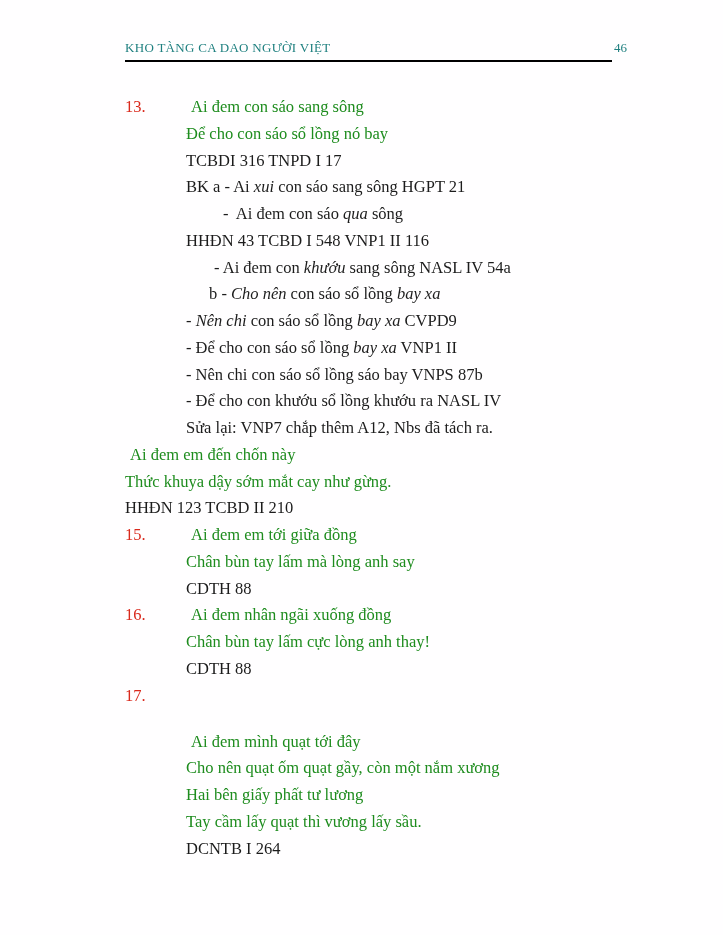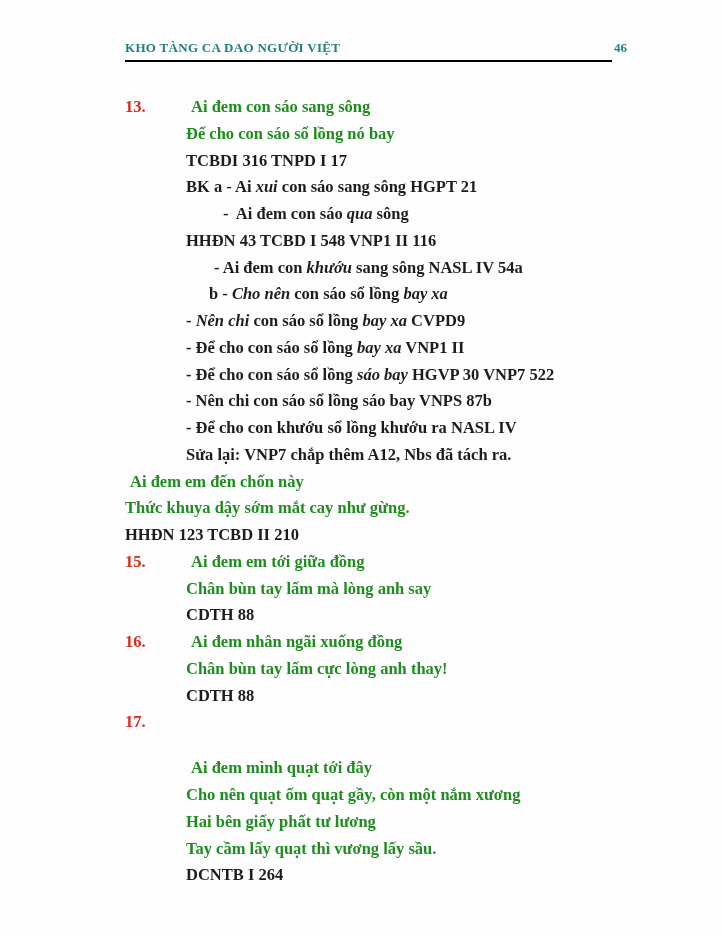--- a/index.html
+++ b/index.html
@@ -3,21 +3,20 @@
 <meta charset="utf-8">
 <style>
   html, body { margin: 0; padding: 0; background: #ffffff; }
   .page {
     position: relative;
     width: 723px;
     height: 935px;
     background: #fffeff;
     font-family: "Liberation Serif", serif;
     overflow: hidden;
-    font-weight: bold;
   }
   .page-header {
     position: absolute;
     left: 125px;
     right: 96px;
     top: 40px;
     display: flex;
     justify-content: space-between;
     align-items: baseline;
   }
@@ -79,21 +78,20 @@
           <div class="line verse" style="padding-left: 5px;"><span>Ai đem con sáo sang sông</span></div>
           <div class="line verse"><span>Để cho con sáo sổ lồng nó bay</span></div>
           <div class="line ref"><span>TCBDI 316 TNPD I 17</span></div>
           <div class="line ref"><span>BK a - Ai </span><i>xui</i><span> con sáo sang sông HGPT 21</span></div>
           <div class="line ref" style="padding-left: 37px;"><span>-  Ai đem con sáo </span><i>qua</i><span> sông</span></div>
           <div class="line ref"><span>HHĐN 43 TCBD I 548 VNP1 II 116</span></div>
           <div class="line ref" style="padding-left: 28px;"><span>- Ai đem con </span><i>khướu</i><span> sang sông NASL IV 54a</span></div>
           <div class="line ref" style="padding-left: 23px;"><span>b - </span><i>Cho nên</i><span> con sáo sổ lồng </span><i>bay xa</i></div>
           <div class="line ref"><span>- </span><i>Nên chi</i><span> con sáo sổ lồng </span><i>bay xa</i><span> CVPD9</span></div>
           <div class="line ref"><span>- Để cho con sáo sổ lồng </span><i>bay xa</i><span> VNP1 II</span></div>
-          <div class="line ref"><span>- Để cho con sáo sổ lồng </span><i>sáo bay</i><span> HGVP 30 VNP7 522</span></div>
           <div class="line ref"><span>- Nên chi con sáo sổ lồng sáo bay VNPS 87b</span></div>
           <div class="line ref"><span>- Để cho con khướu sổ lồng khướu ra NASL IV</span></div>
           <div class="line ref"><span>Sửa lại: VNP7 chắp thêm A12, Nbs đã tách ra.</span></div>
         </div>
       </div>
       <div class="entry">
         <div class="entry-lines">
           <div class="line verse" style="padding-left: 5px;"><span>Ai đem em đến chốn này</span></div>
           <div class="line verse"><span>Thức khuya dậy sớm mắt cay như gừng.</span></div>
           <div class="line ref"><span>HHĐN 123 TCBD II 210</span></div>

